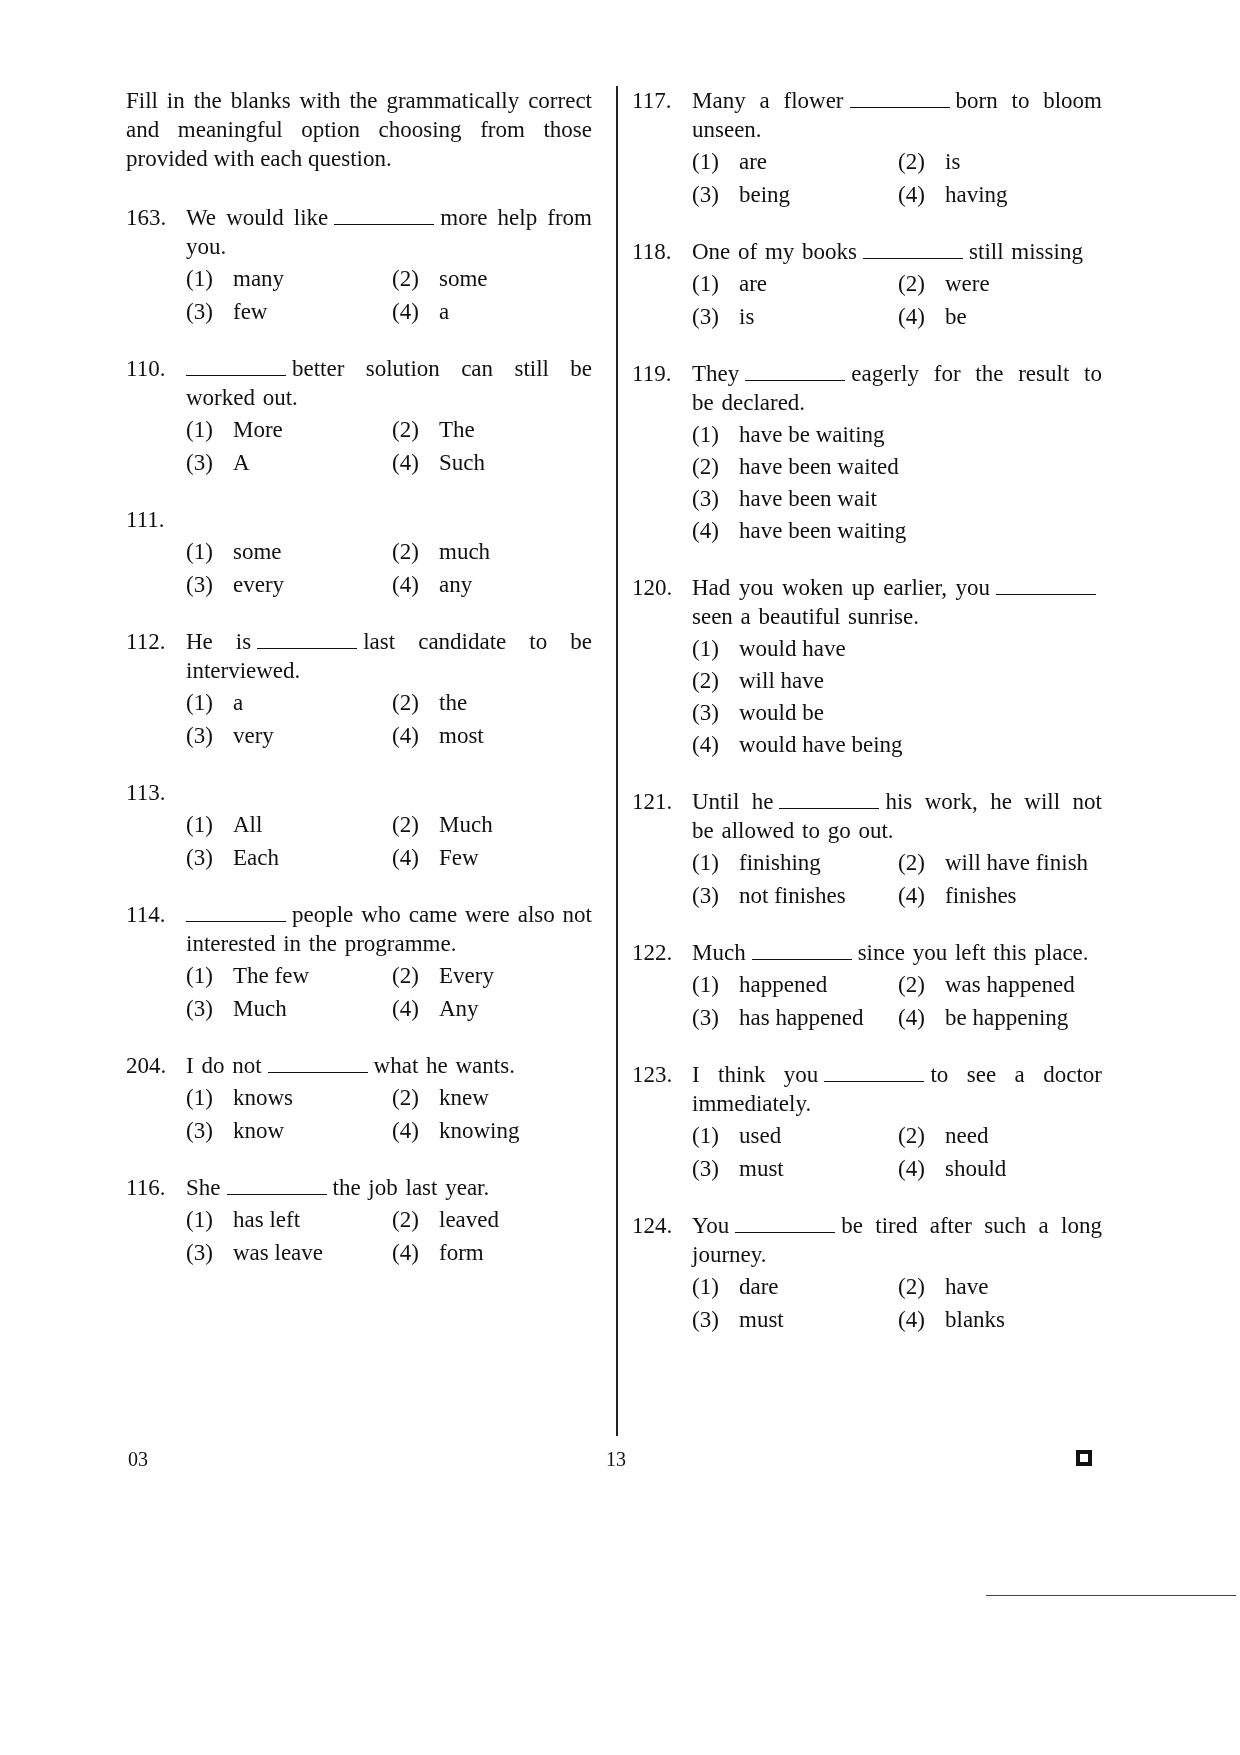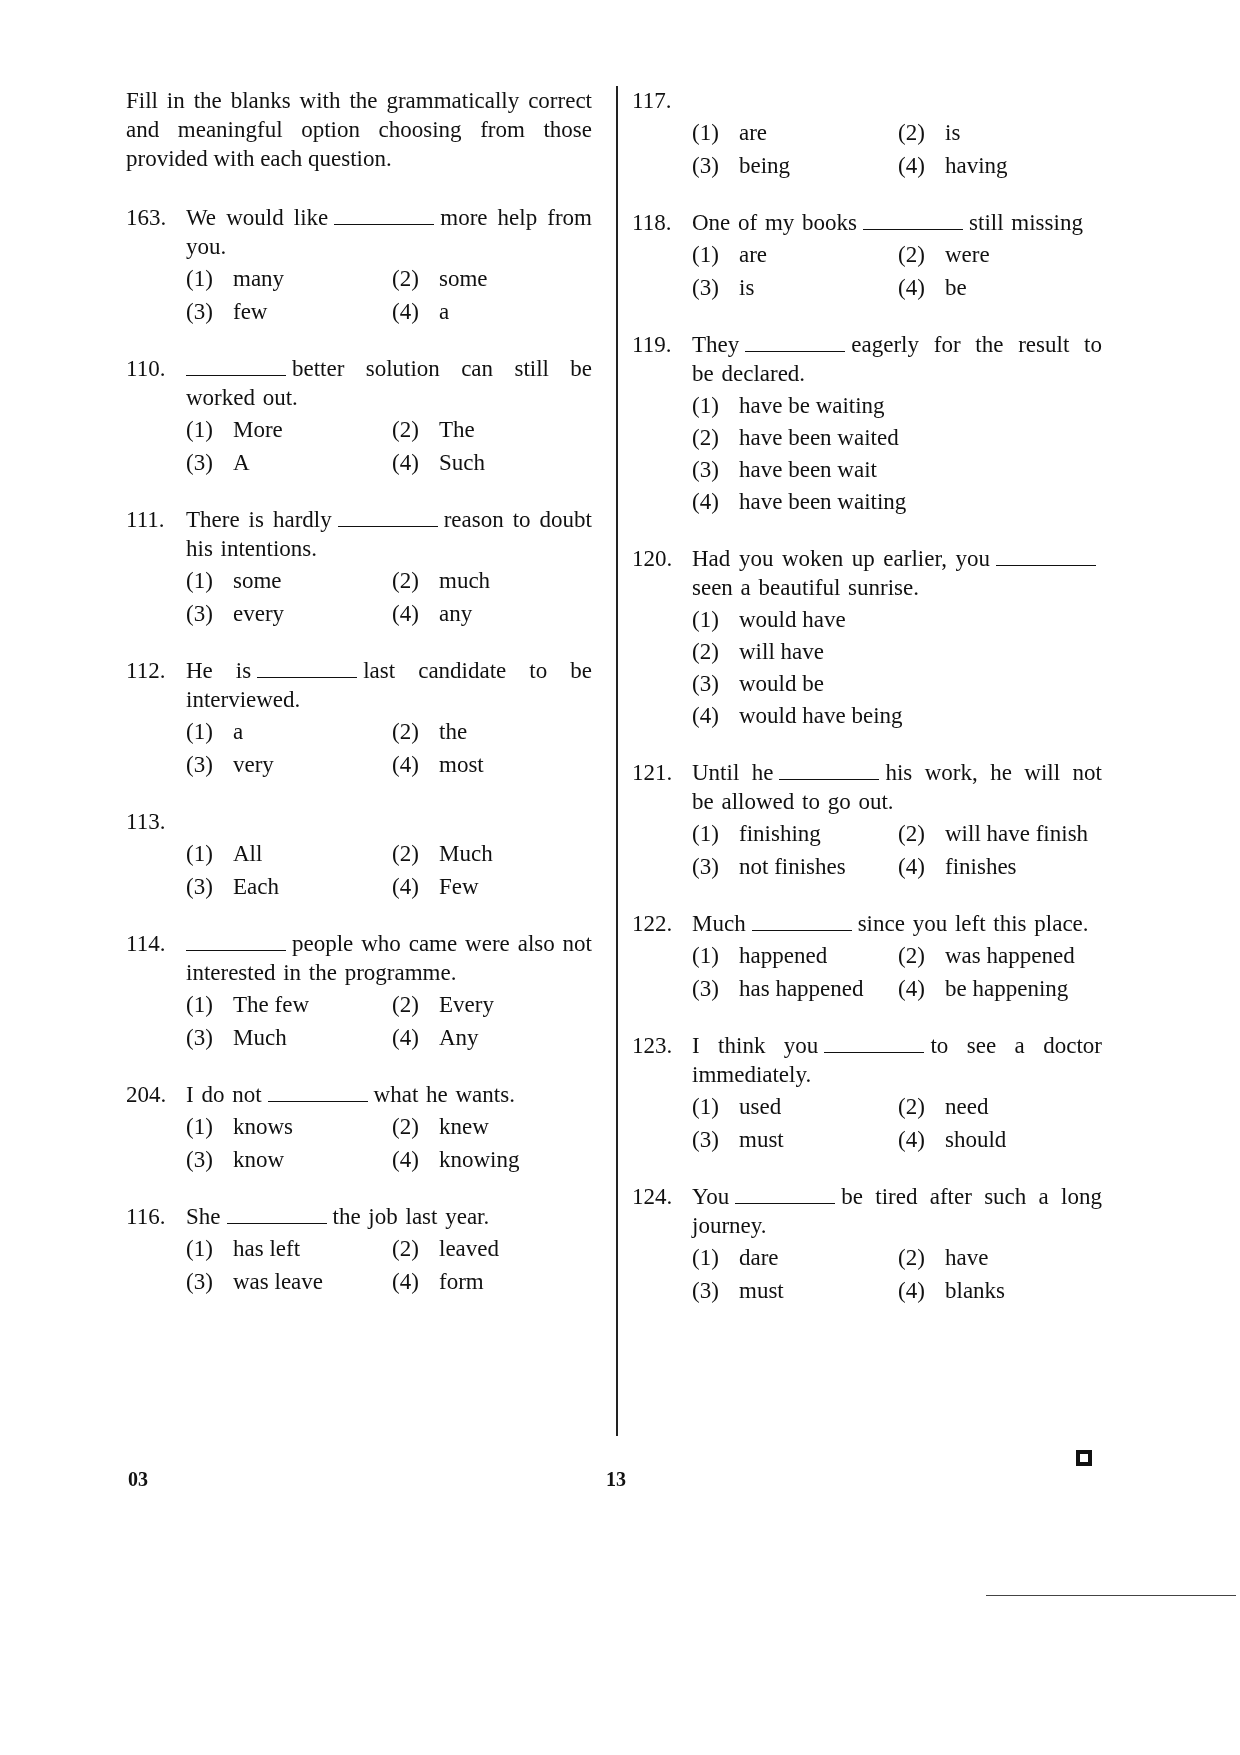--- a/index.html
+++ b/index.html
@@ -30,21 +30,21 @@
     height: 18px; vertical-align: baseline; margin: 0 6px;
   }
   .opts { margin-left: 60px; margin-top: 3px; }
   .opts.grid {
     display: grid; grid-template-columns: 206px 1fr; row-gap: 4px;
   }
   .opts.list { display: flex; flex-direction: column; row-gap: 3px; }
   .opt { display: flex; white-space: nowrap; }
   .opt-n { width: 47px; flex: none; }
   .footer-left, .footer-center {
-    position: absolute; top: 1448px; font-weight: bold; font-size: 20px; margin-top: 20px;
+    position: absolute; top: 1448px; font-weight: normal; font-size: 20px;
   }
   .footer-left { left: 112px; }
   .footer-center { left: 590px; }
   .footer-mark {
     position: absolute; left: 1060px; top: 1450px; width: 16px; height: 16px;
     background: #111; box-sizing: border-box;
   }
   .footer-mark::after {
     content: ""; position: absolute; left: 4px; top: 4px; width: 8px; height: 8px;
     background: #fff;
@@ -107,21 +107,20 @@
             </div>
             <div class="opt">
               <span class="opt-n">(4)</span>
               <span>Such</span>
             </div>
           </div>
         </div>
         <div class="q">
           <div class="q-head">
             <span class="q-num">111.</span>
-            <span class="q-text"><span>There is hardly</span><span class="blank"></span><span>reason to doubt his intentions.</span></span>
           </div>
           <div class="opts grid">
             <div class="opt">
               <span class="opt-n">(1)</span>
               <span>some</span>
             </div>
             <div class="opt">
               <span class="opt-n">(2)</span>
               <span>much</span>
             </div>
@@ -255,20 +254,21 @@
           </div>
         </div>
       </div>
   </div>
 
   <div class="col right">
     <div id="right-questions">
         <div class="q">
           <div class="q-head">
             <span class="q-num">117.</span>
+            <span class="q-text"><span>Many a flower</span><span class="blank"></span><span>born to bloom unseen.</span></span>
           </div>
           <div class="opts grid">
             <div class="opt">
               <span class="opt-n">(1)</span>
               <span>are</span>
             </div>
             <div class="opt">
               <span class="opt-n">(2)</span>
               <span>is</span>
             </div>

